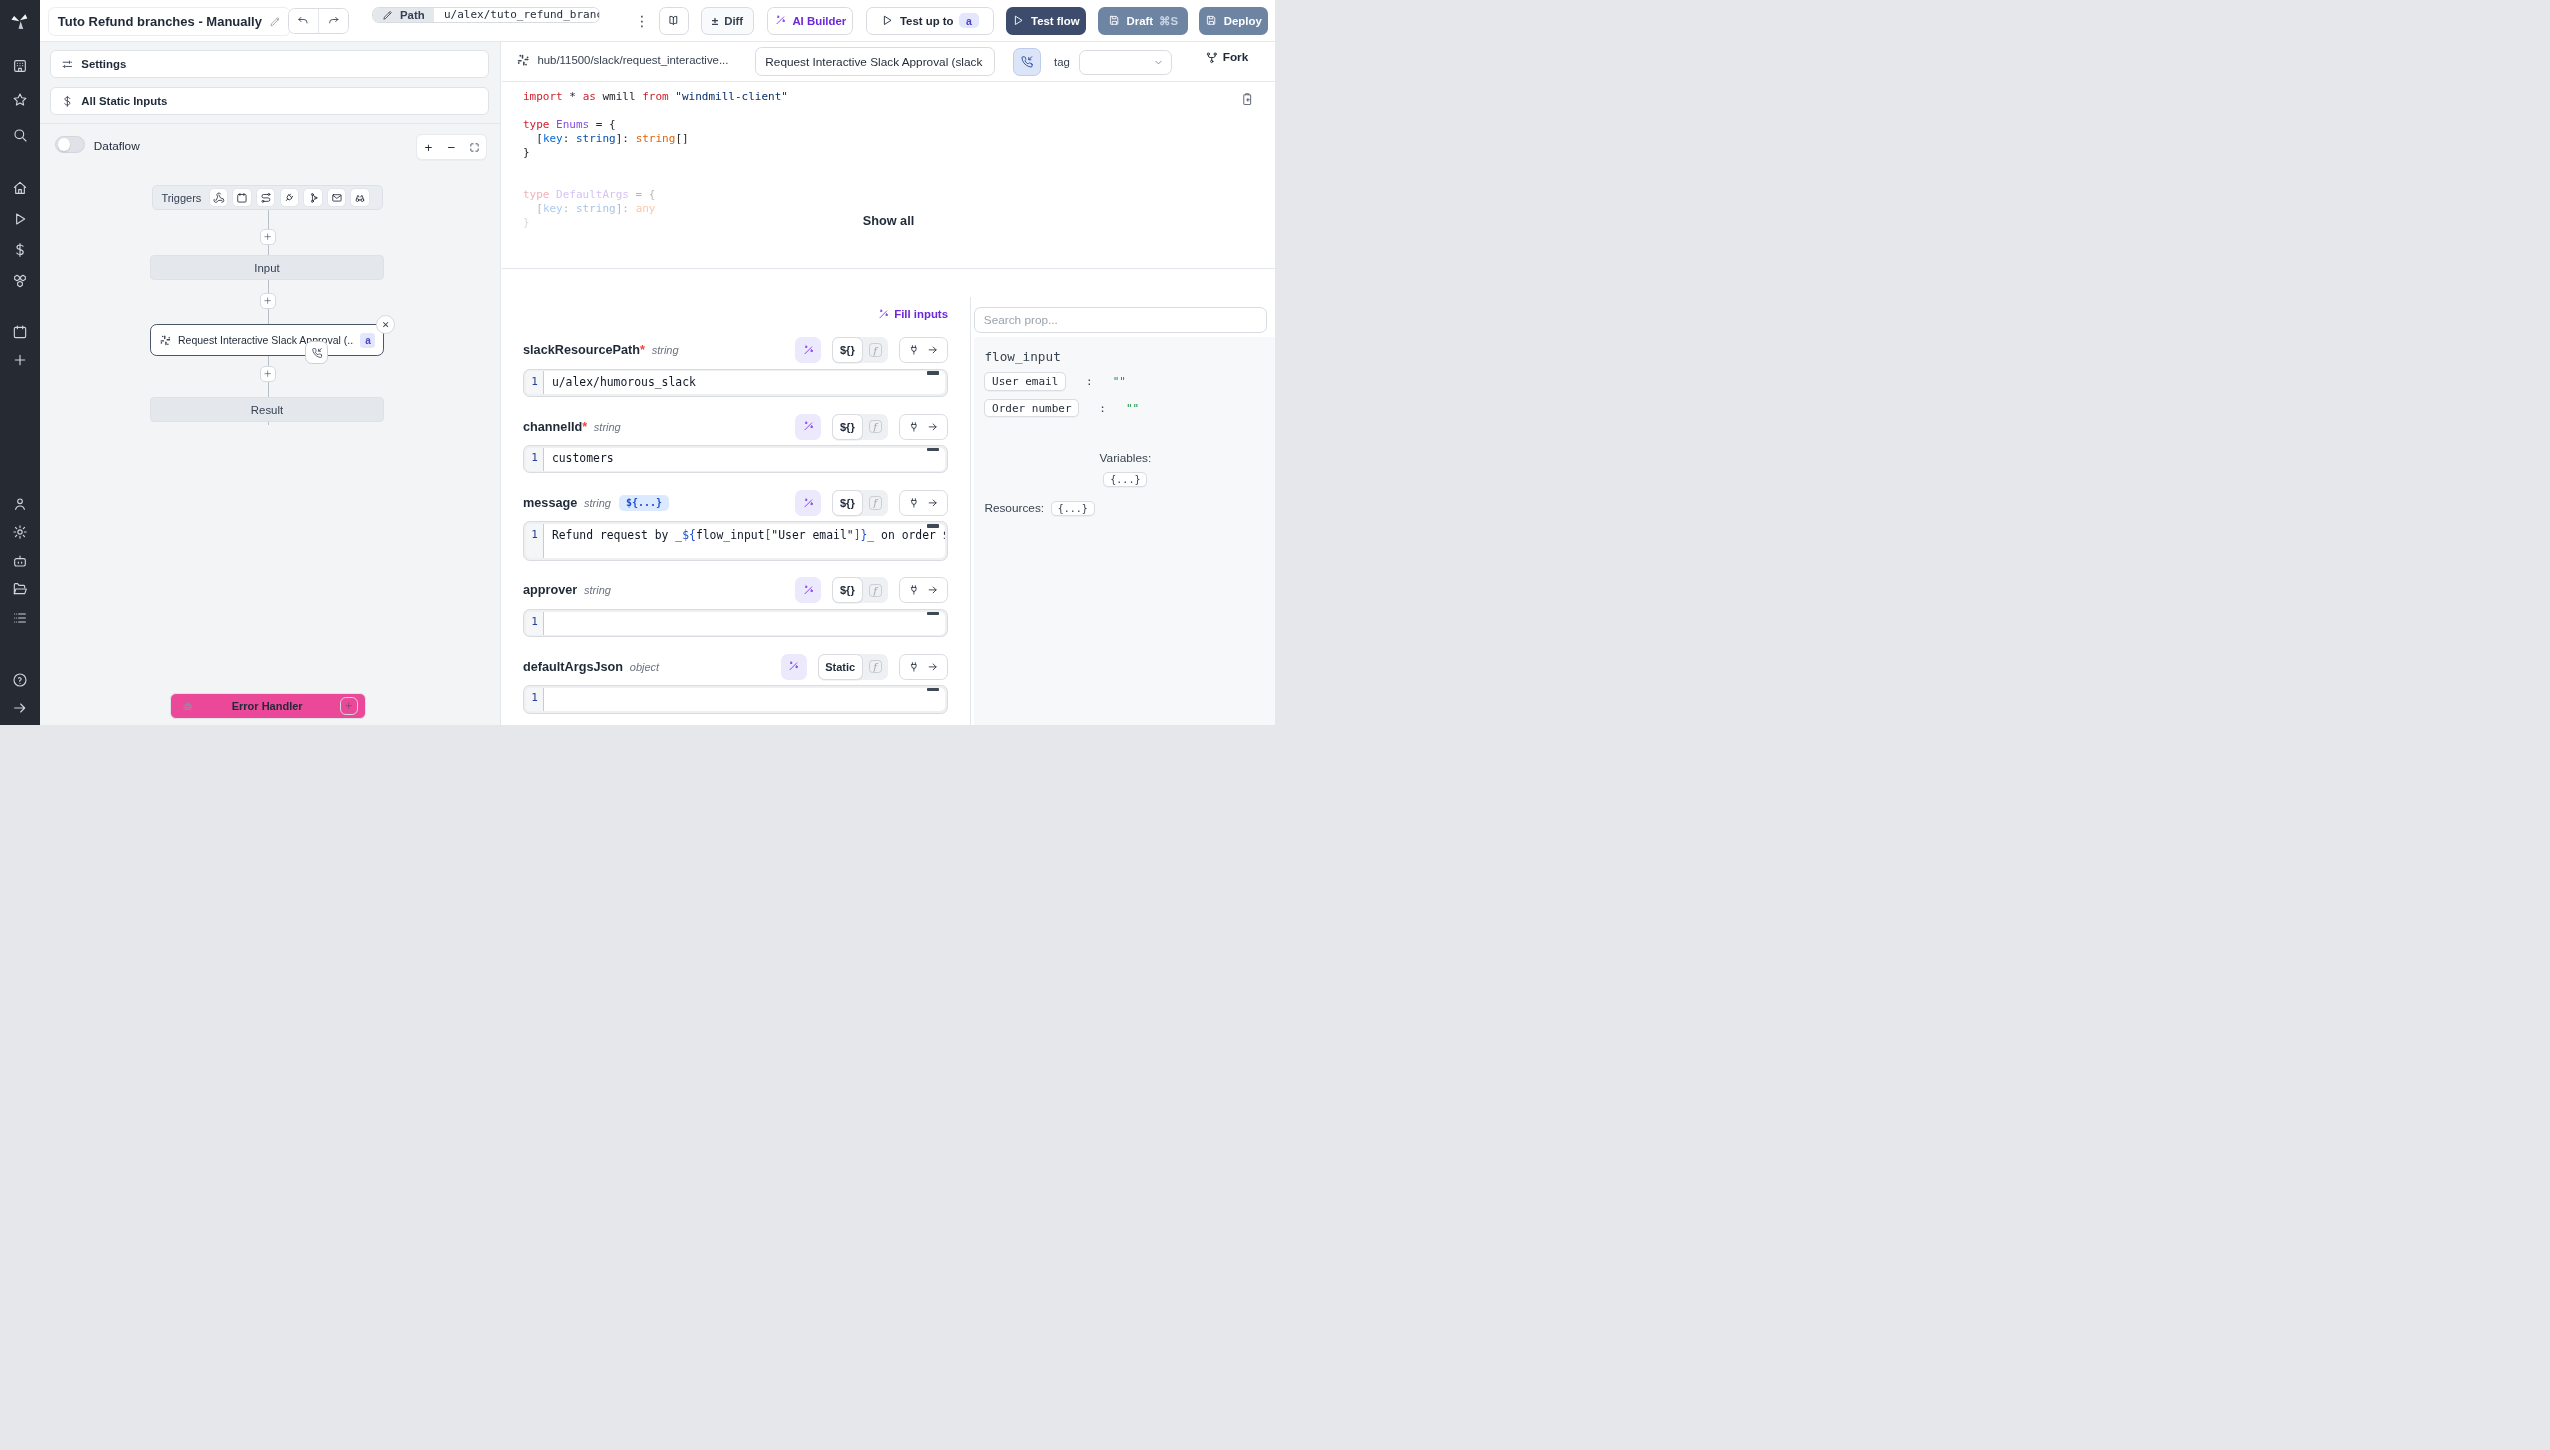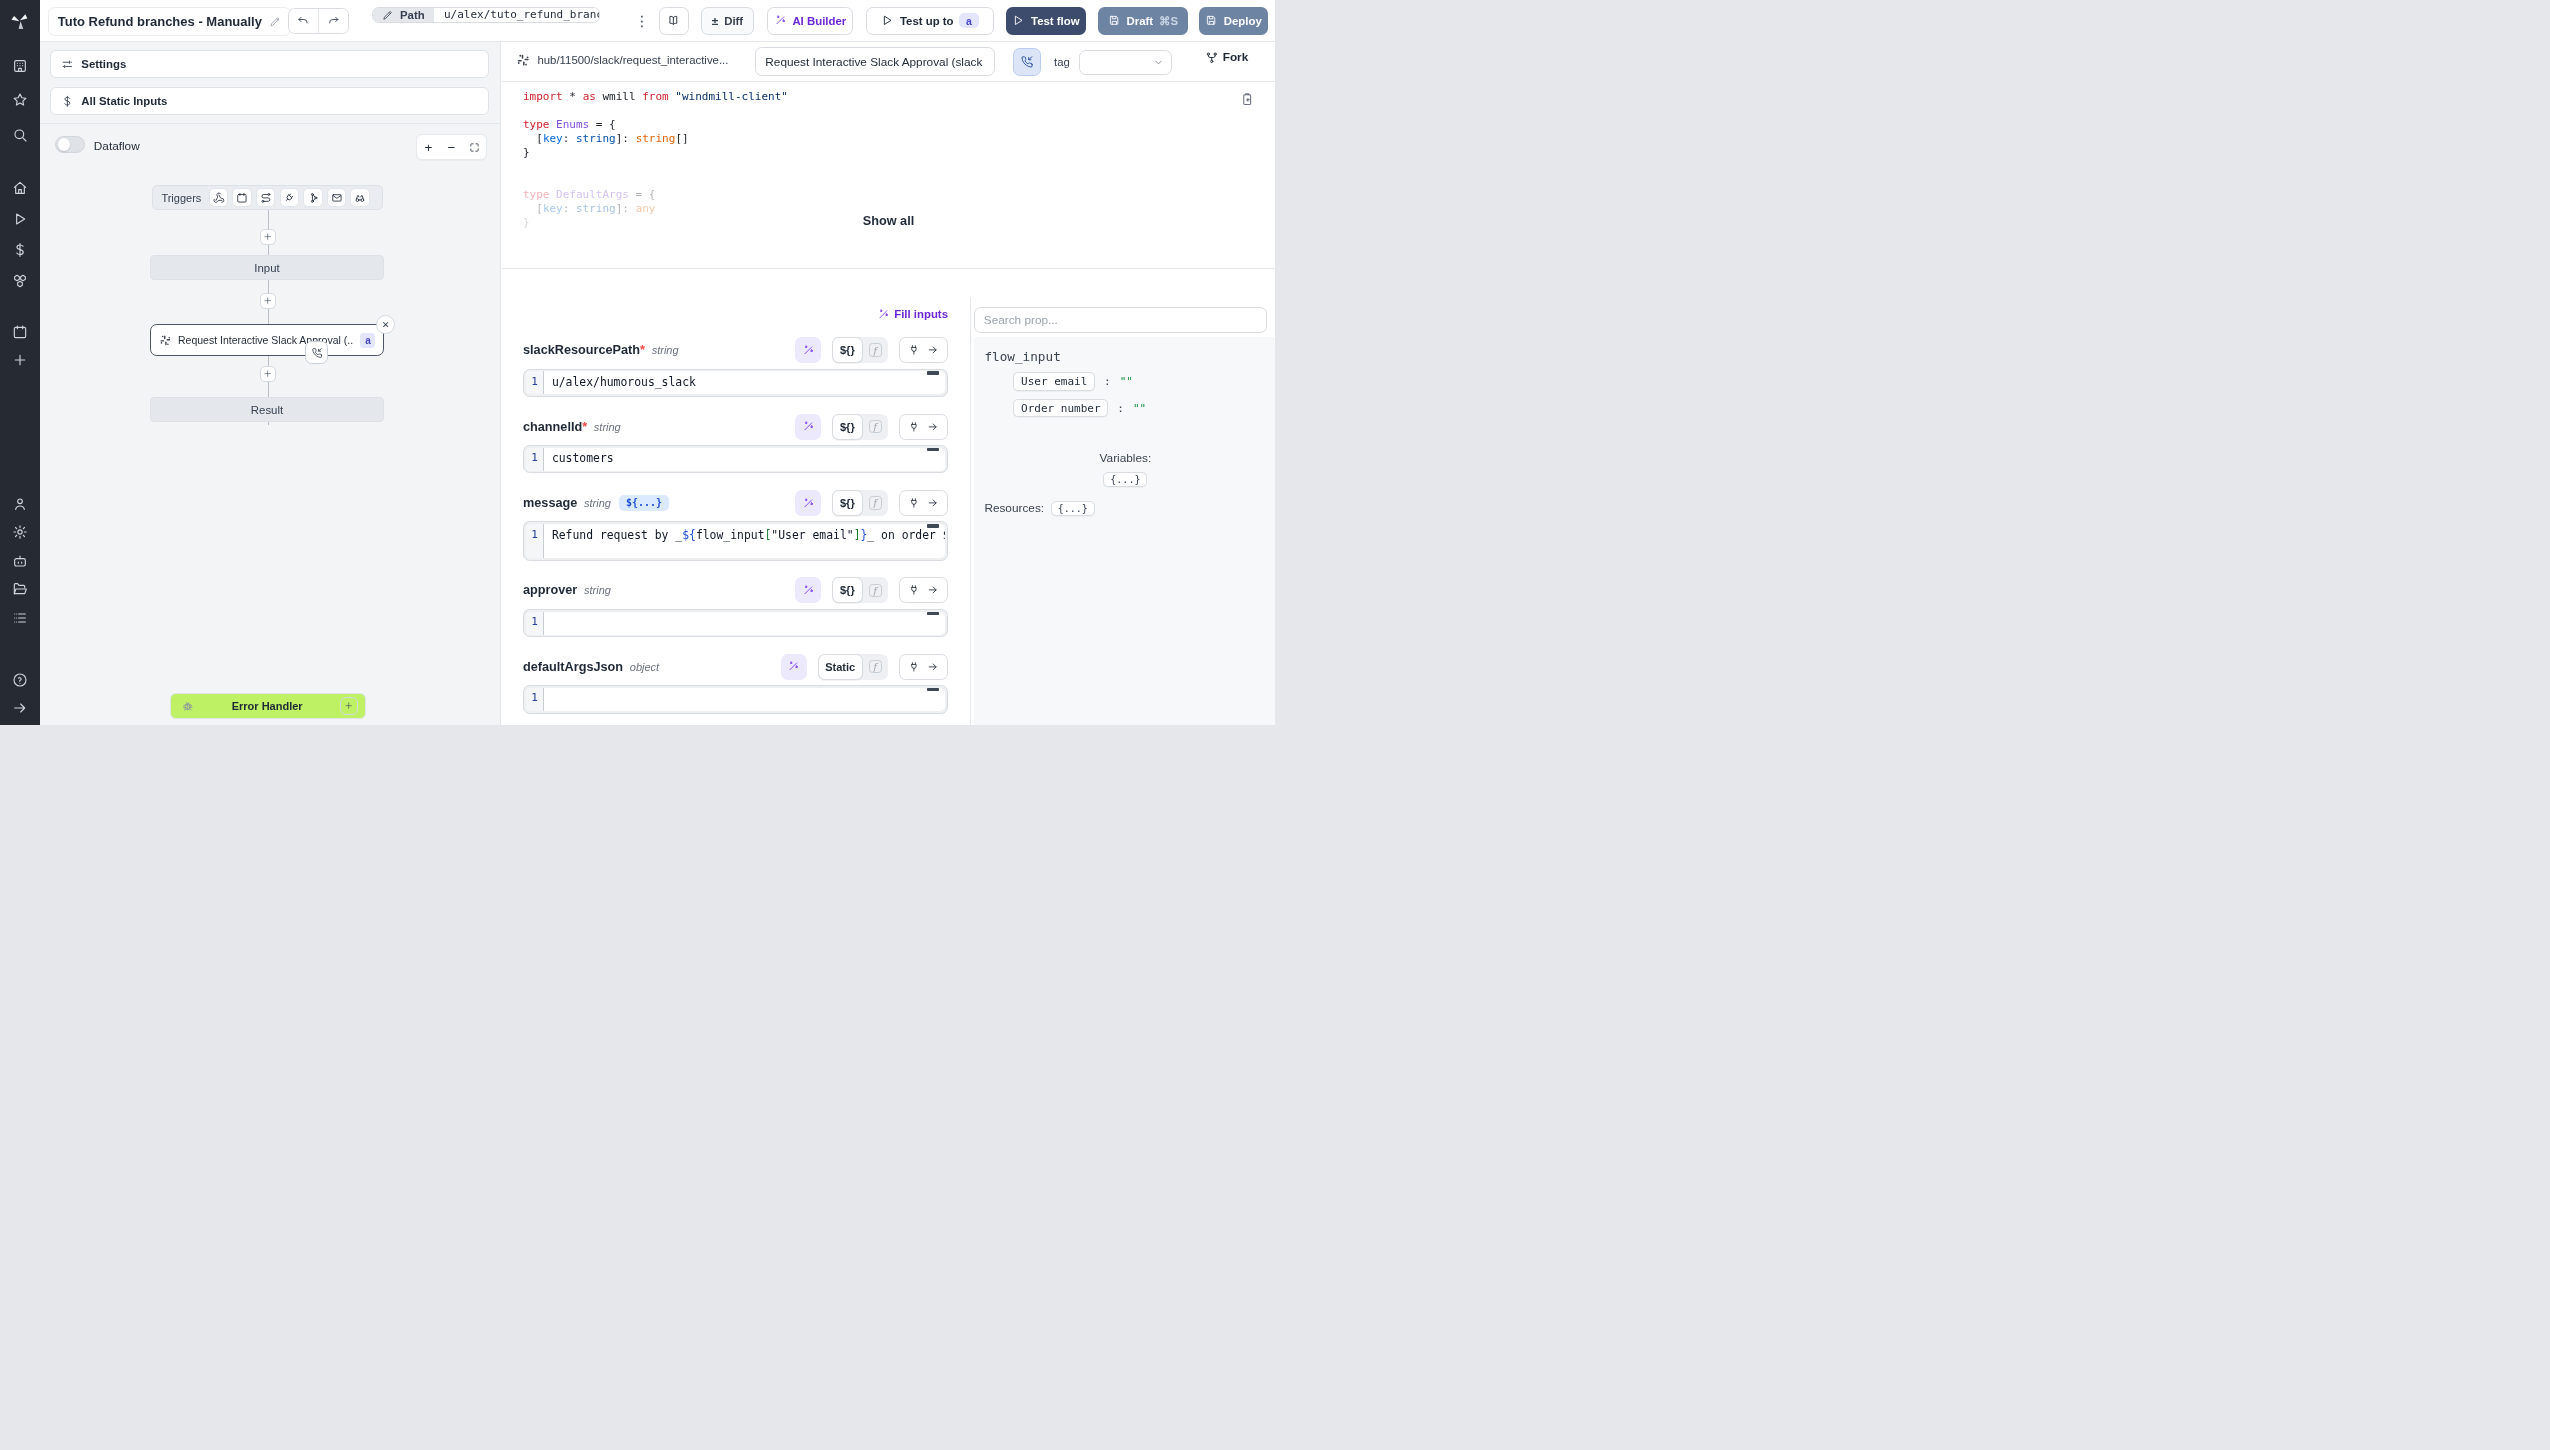--- a/index.html
+++ b/index.html
@@ -66,21 +66,21 @@
   .tg-ic svg { width:11.8px; height:11.8px; }
   .plusnode { position:absolute; left:220px; width:16px; height:16px; background:#fff; border:0.8px solid #d5dae0; border-radius:5px; display:flex; align-items:center; justify-content:center; color:#4b5563; cursor:pointer; }
   .plusnode svg { width:9.3px; height:9.3px; }
   .flownode { position:absolute; left:110px; top:282px; width:234px; height:32px; background:#fff; border:1.7px solid #4a5568; border-radius:6.7px; display:flex; align-items:center; gap:6.7px; padding:0 7.6px; cursor:pointer; z-index:5; }
   .flownode .nl { font-size:10.5px; font-weight:500; color:#1f2937; white-space:nowrap; overflow:hidden; flex:1; }
   .flownode svg { width:12.7px; height:12.7px; color:#3c434d; flex:0 0 auto; }
   .node-a { width:15px; height:15px; border-radius:3.4px; background:#e3e6fc; color:#4845c8; font-weight:700; font-size:10px; display:flex; align-items:center; justify-content:center; flex:0 0 auto; }
   .node-x { position:absolute; left:336px; top:273px; width:19.4px; height:19.4px; border-radius:50%; background:#fff; border:0.8px solid #d5dae0; display:flex; align-items:center; justify-content:center; color:#374151; font-size:9.3px; cursor:pointer; z-index:6; }
   .node-phone { position:absolute; left:265px; top:299px; width:23px; height:23px; border-radius:6.7px; background:#fff; border:0.8px solid #c9d0d9; display:flex; align-items:center; justify-content:center; color:#374151; cursor:pointer; z-index:6; }
   .node-phone svg { width:11.8px; height:11.8px; }
-  .errhandler { position:absolute; left:130px; top:651px; width:196px; height:26px; background:#bef264; border:0.8px solid #e0e3e8; border-radius:5.9px; display:flex; align-items:center; padding:0 6.7px; cursor:pointer; }
+  .errhandler { position:absolute; left:130px; top:651px; width:196px; height:26px; background:#ec4899; border:0.8px solid #e0e3e8; border-radius:5.9px; display:flex; align-items:center; padding:0 6.7px; cursor:pointer; }
   .errhandler .bug { color:#8a93a1; width:13.5px; height:13.5px; margin-left:3.4px; }
   .errhandler .el { flex:1; text-align:center; font-size:11px; font-weight:700; color:#1f2937; }
   .errhandler .plus { width:18.6px; height:18.6px; border:0.8px solid #d5dae0; border-radius:5.9px; display:flex; align-items:center; justify-content:center; color:#4b5563; }
   .errhandler .plus svg { width:9.3px; height:9.3px; }
 
   
   .rightpane { position:absolute; left:502px; top:42px; width:773px; height:683px; background:#fff; }
   .rp-head { position:absolute; left:0; top:0; width:773px; height:40px; border-bottom:0.8px solid #e6e8ec; }
   .hubrow { position:absolute; left:13.5px; top:11px; display:flex; align-items:center; gap:7.6px; }
   .hubrow svg { width:14.3px; height:14.3px; color:#3f4753; }
@@ -138,21 +138,21 @@
   .fed-txt { padding:3.4px 3.4px 0 7.6px; font-family:"DejaVu Sans Mono", monospace; font-size:11.4px; color:#111827; white-space:pre; overflow:hidden; flex:1; }
   .fed-nub { position:absolute; top:1.7px; right:7.6px; width:12.7px; height:3.4px; background:#3f4855; border-radius:0.8px; }
   .tk-b { color:#1d4ed8; } .tk-g { color:#1a7f37; }
 
   
   .propscol { width:305px; height:100%; border-left:0.8px solid #e3e6ea; position:relative; }
   .searchprop { position:absolute; left:3.4px; top:10px; width:293px; height:26px; border:0.8px solid #d8dce1; border-radius:6.7px; padding:0 8.4px; font-size:11.8px; color:#1f2937; outline:none; background:#fff; font-family:"Liberation Sans", sans-serif; }
   .searchprop::placeholder { color:#9aa3ae; }
   .propsbox { position:absolute; left:3.4px; top:40px; width:302px; height:389px; background:#f7f8fa; border-radius:3.4px; padding:11.8px 10px; }
   .pb-root { font-family:"DejaVu Sans Mono", monospace; font-size:12.7px; color:#3a4450; }
-  .pb-entry { display:flex; align-items:center; gap:9px; margin-top:8.4px; font-family:"DejaVu Sans Mono", monospace; font-size:11px; color:#374151;margin-left:29px; }
+  .pb-entry { display:flex; align-items:center; gap:20px; margin-top:8.4px; font-family:"DejaVu Sans Mono", monospace; font-size:11px; color:#374151; }
   .pb-pill { background:#fff; border:0.8px solid #d9dde2; border-radius:5px; padding:1.7px 6.7px; color:#1f2937; cursor:pointer; box-shadow:0 0.8px 0.8px rgba(0,0,0,.04); }
   .pb-val { color:#1a9447; }
   .pb-sec { display:flex; align-items:center; gap:6.7px; margin-top:0; font-size:11.8px; color:#3a4450; }
   .pb-obj { background:#fff; border:0.8px solid #d9dde2; border-radius:5px; padding:0.8px 5.9px; font-family:"DejaVu Sans Mono", monospace; font-size:10px; color:#374151; cursor:pointer; box-shadow:0 0.8px 0.8px rgba(0,0,0,.04); }
 </style>
 </head>
 <body>
 
 <div class="app">
 

